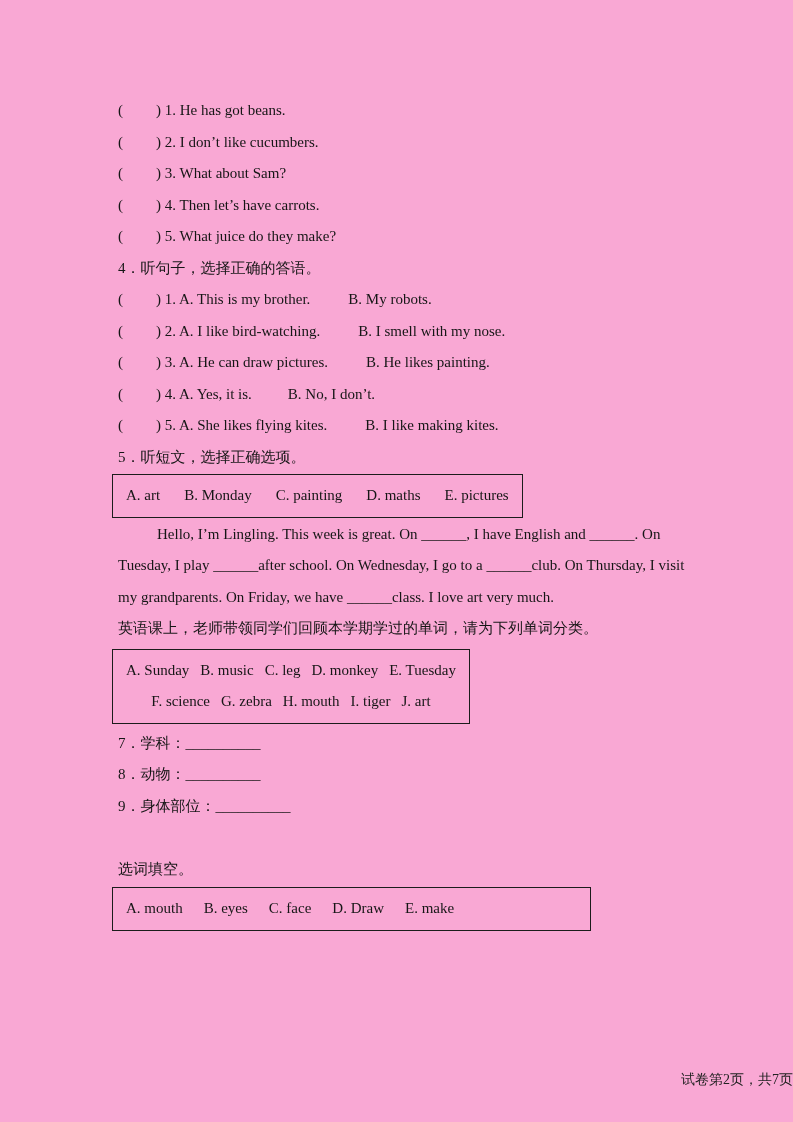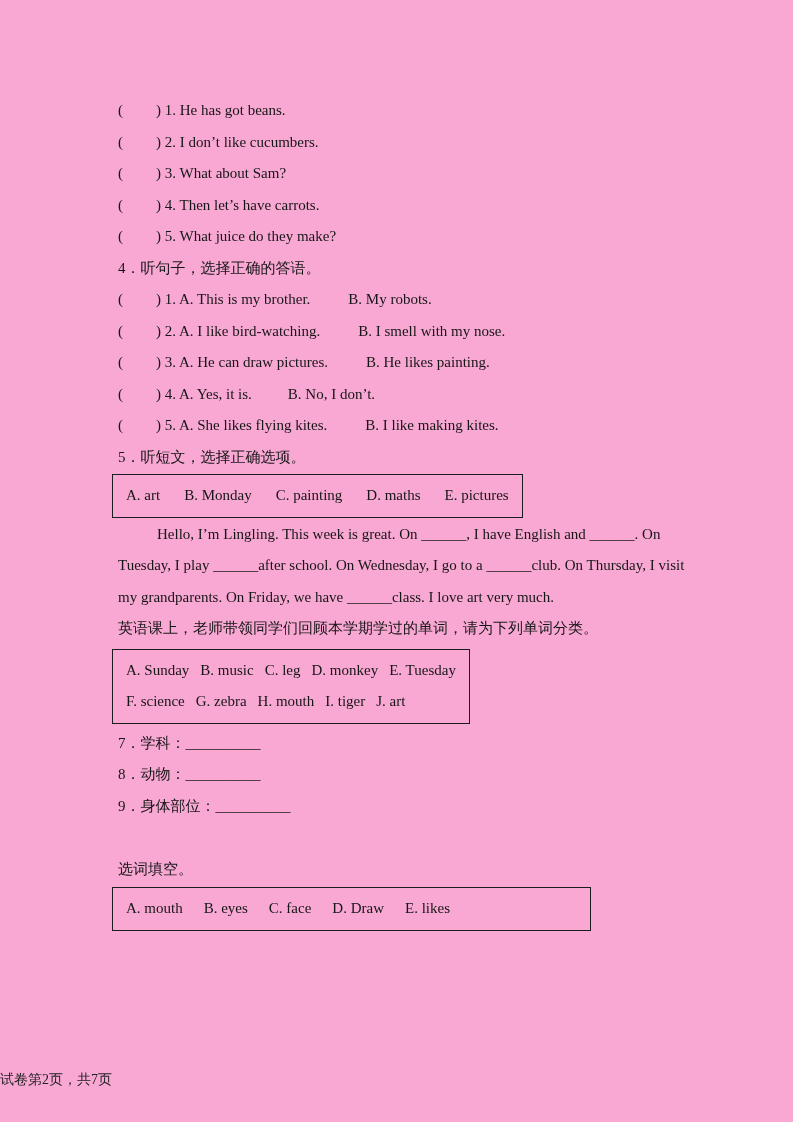--- a/index.html
+++ b/index.html
@@ -32,32 +32,32 @@
     border: 1.5px solid #1c1c1c;
     margin-left: -6px;
     padding: 5px 13px;
     width: -moz-fit-content;
     width: fit-content;
     white-space: nowrap;
   }
   .wordbox .line { line-height: 31.5px; }
   .box1 { margin-top: 1px; margin-bottom: 1px; }
   .box1 .wb:not(:last-child) { margin-right: 24px; }
-  .box2 { margin-top: 4px; margin-bottom: 4px; }
+  .box2 { margin-top: 4px; margin-bottom: 4px; text-align: center; }
   .box2 .wb:not(:last-child) { margin-right: 11px; }
   .box3 { margin-top: 2px; width: 479px; }
   .box3 .wb:not(:last-child) { margin-right: 21px; }
   .passage-first { text-indent: 39px; }
   .gap-before { margin-top: 31.5px; }
   .footer {
     position: absolute;
     left: 0;
     right: 0;
     top: 1068px;
-    text-align: left;
+    text-align: right;
     font-size: 14px;
     line-height: 24px;
     color: #222222;
   }
 </style>
 </head>
 <body>
 
 <div class="page">
   <div class="content">
@@ -87,19 +87,19 @@
     <div class="wordbox box2">
       <div class="line"><span class="wb">A. Sunday</span><span class="wb">B. music</span><span class="wb">C. leg</span><span class="wb">D. monkey</span><span class="wb">E. Tuesday</span></div>
       <div class="line"><span class="wb">F. science</span><span class="wb">G. zebra</span><span class="wb">H. mouth</span><span class="wb">I. tiger</span><span class="wb">J. art</span></div>
     </div>
     <div class="row">7．学科：__________</div>
     <div class="row">8．动物：__________</div>
     <div class="row">9．身体部位：__________</div>
 
     <div class="row gap-before">选词填空。</div>
     <div class="wordbox box3">
-      <div class="line"><span class="wb">A. mouth</span><span class="wb">B. eyes</span><span class="wb">C. face</span><span class="wb">D. Draw</span><span class="wb">E. likes</span></div>
+      <div class="line"><span class="wb">A. mouth</span><span class="wb">B. eyes</span><span class="wb">C. face</span><span class="wb">D. Draw</span><span class="wb">E. make</span></div>
     </div>
 
   </div>
 
   <div class="footer">试卷第2页，共7页</div>
 </div>
 
 </body></html>

